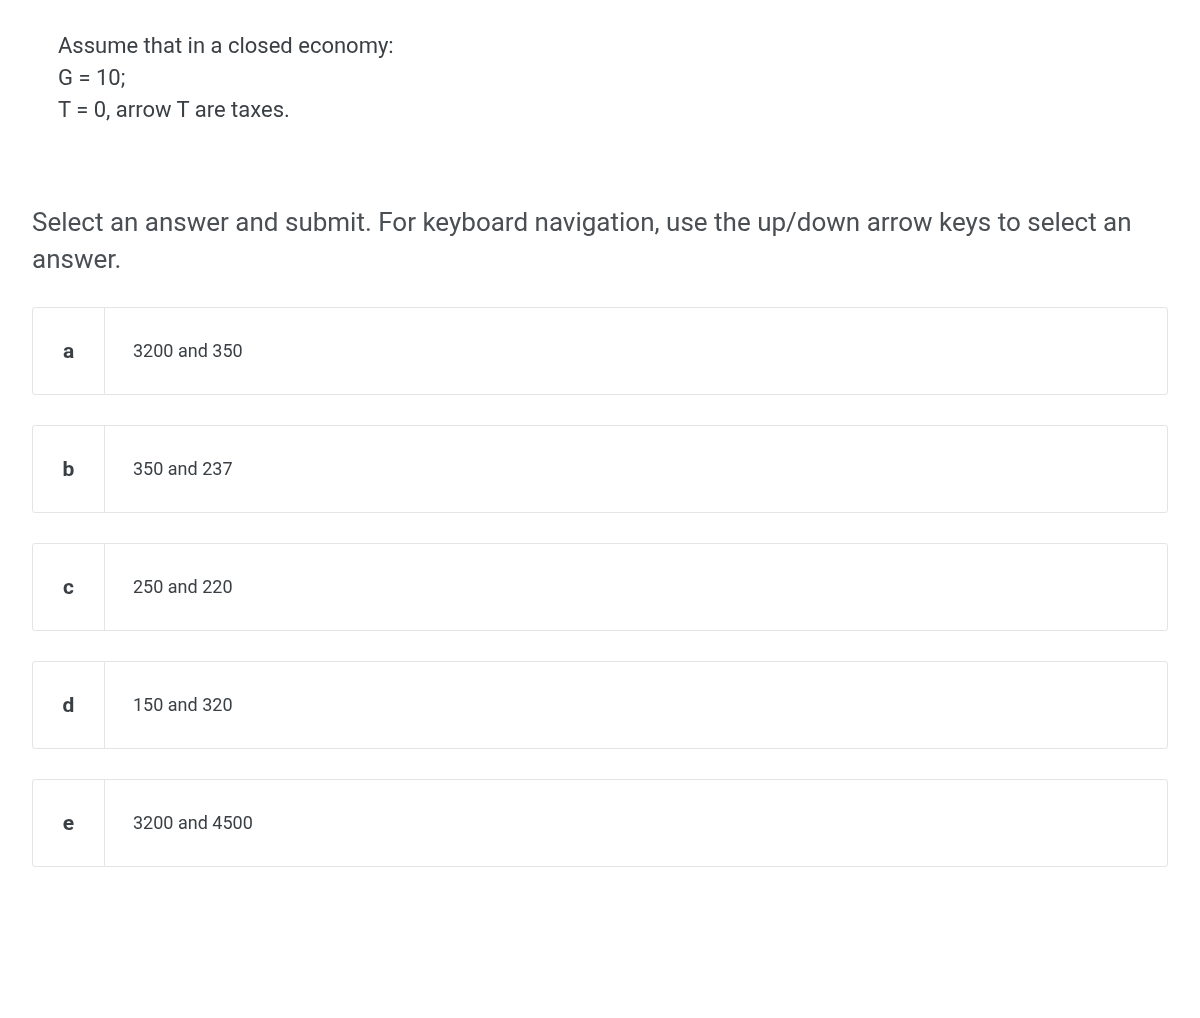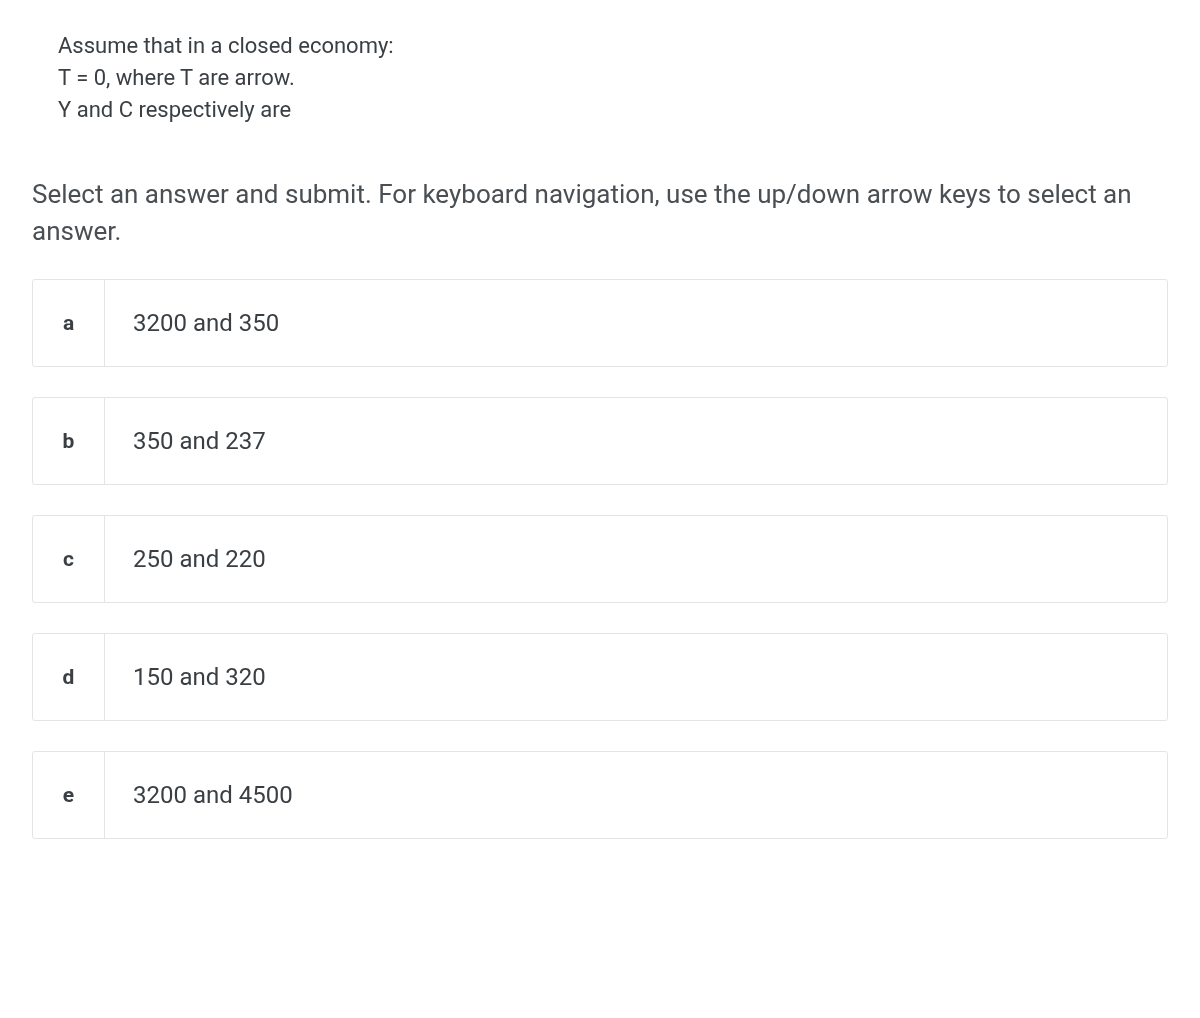--- a/index.html
+++ b/index.html
@@ -9,21 +9,21 @@
     }
     body {
       font-family: -apple-system, BlinkMacSystemFont, "Segoe UI", Roboto, "Helvetica Neue", Arial, sans-serif;
       background: #ffffff;
       padding: 30px 32px;
       color: #3a3f44;
       font-size: 22px;
       line-height: 1.45;
     }
     .question-block {
-      margin-bottom: 50px;
+      margin-bottom: 78px;
       margin-left: 26px;
     }
     .question-line {
       color: #3a3f44;
       font-weight: 400;
     }
     .instruction {
       color: #4a4f54;
       font-size: 26px;
       margin-bottom: 28px;
@@ -51,30 +51,30 @@
       font-weight: 700;
       color: #3a3f44;
       font-size: 21px;
     }
     .option-text-cell {
       flex: 1;
       display: flex;
       align-items: center;
       padding: 0 28px;
       color: #3a3f44;
-      font-size: 24px;
+      font-size: 18px;
     }
   </style>
 </head>
 <body>
 
 <div class="question-block">
   <div class="question-line">Assume that in a closed economy:</div>
-  <div class="question-line">T = 0, where T are arrow.</div>
-  <div class="question-line">Y and C respectively are</div>
+  <div class="question-line">G = 10;</div>
+  <div class="question-line">T = 0, arrow T are taxes.</div>
 </div>
 
 <div class="instruction">Select an answer and submit. For keyboard navigation, use the up/down arrow keys to select an answer.</div>
 
 <div class="options">
 
   <div class="option-row">
     <div class="option-letter-cell">a</div>
     <div class="option-text-cell">3200 and 350</div>
   </div>

